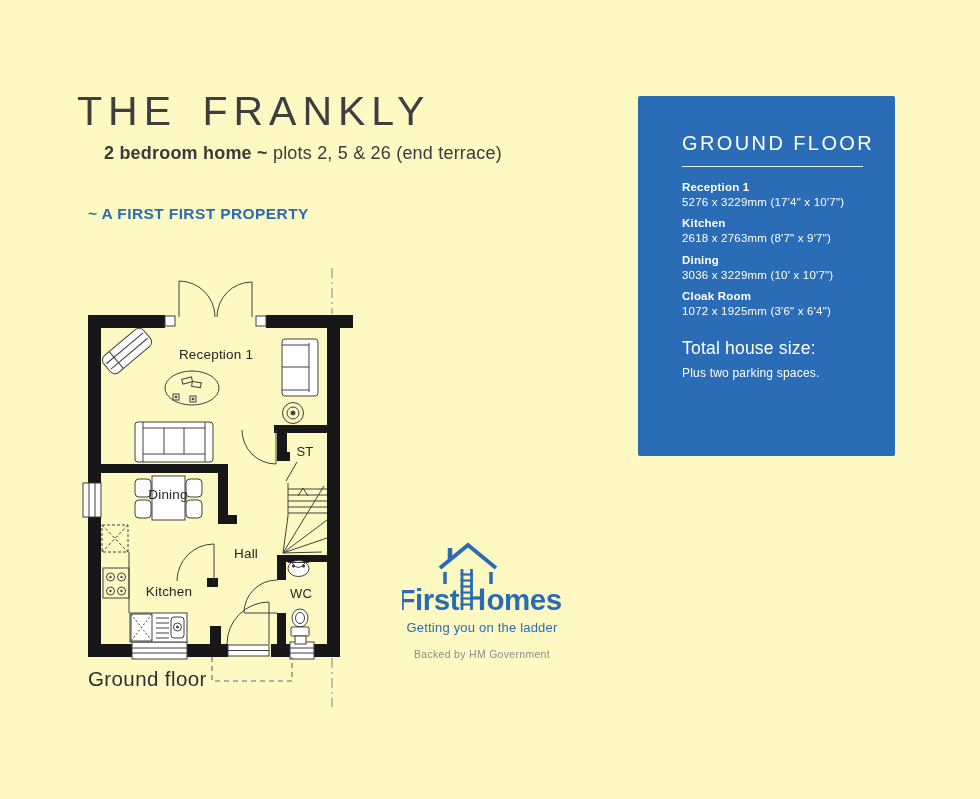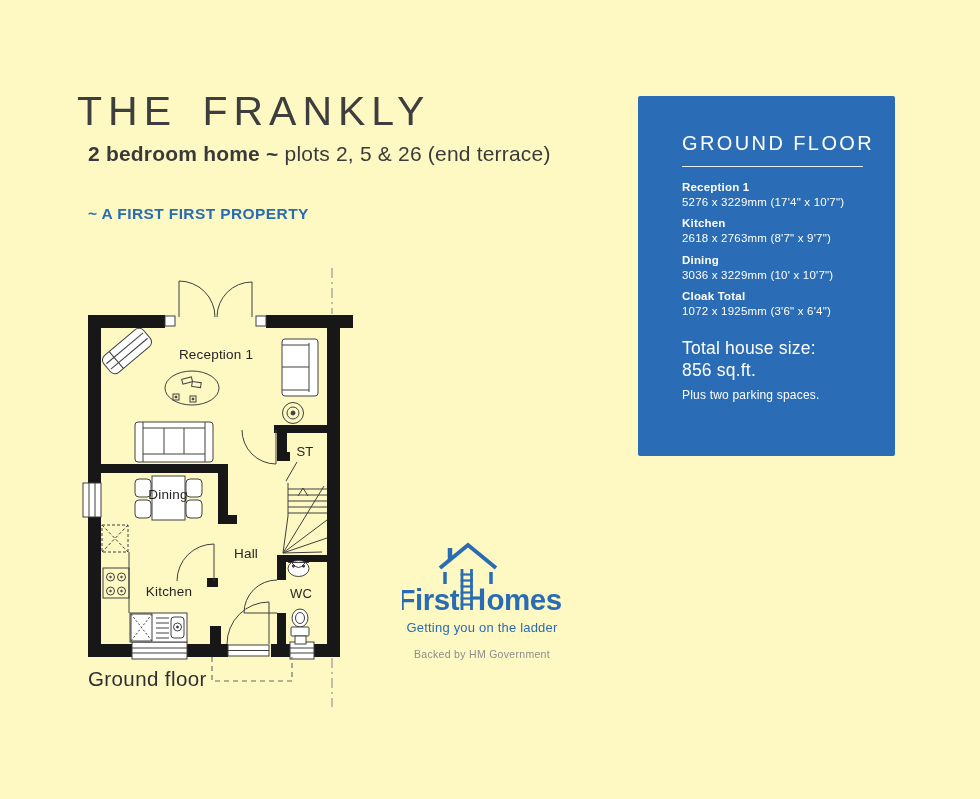--- a/index.html
+++ b/index.html
@@ -9,22 +9,22 @@
     overflow:hidden;
   }
   
   .title{
     position:absolute;left:77px;top:88px;
     font-family:"Liberation Sans",sans-serif;
     font-size:41px;font-weight:300;letter-spacing:6px;word-spacing:8px;
     color:#3e3e3e;
   }
   .subtitle{
-    position:absolute;left:88px;top:142px;
-    font-size:21px;line-height:23px;color:#3a3a3a;letter-spacing:.2px;
+    position:absolute;left:104px;top:142px;
+    font-size:18px;line-height:23px;color:#3a3a3a;letter-spacing:.2px;
   }
   .subtitle b{font-weight:700;}
   .property-tag{
     position:absolute;left:88px;top:205px;
     font-size:15.5px;font-weight:700;letter-spacing:.4px;color:#2a6cb4;
   }
   
   .panel{
     position:absolute;left:638px;top:96px;width:257px;height:360px;
     background:#2a6cb5;color:#fff;border-radius:2px;
@@ -70,27 +70,26 @@
       </div>
       <div class="room">
         <div class="room-name">Kitchen</div>
         <div class="room-dims">2618 x 2763mm (8'7" x 9'7")</div>
       </div>
       <div class="room">
         <div class="room-name">Dining</div>
         <div class="room-dims">3036 x 3229mm (10' x 10'7")</div>
       </div>
       <div class="room">
-        <div class="room-name">Cloak Total</div>
+        <div class="room-name">Cloak Room</div>
         <div class="room-dims">1072 x 1925mm (3'6" x 6'4")</div>
       </div>
     </div>
     <div class="total-block">
       <div class="total-line">Total house size:</div>
-      <div class="total-line">856 sq.ft.</div>
       <div class="parking">Plus two parking spaces.</div>
     </div>
   </div>
 
   <svg class="plan" width="300" height="460" viewBox="0 0 300 460">
 
     <g stroke="#979797" stroke-width="1.2" stroke-dasharray="10 4 2 4">
       <line x1="262" y1="18" x2="262" y2="64"></line>
       <line x1="262" y1="408" x2="262" y2="457"></line>
     </g>

